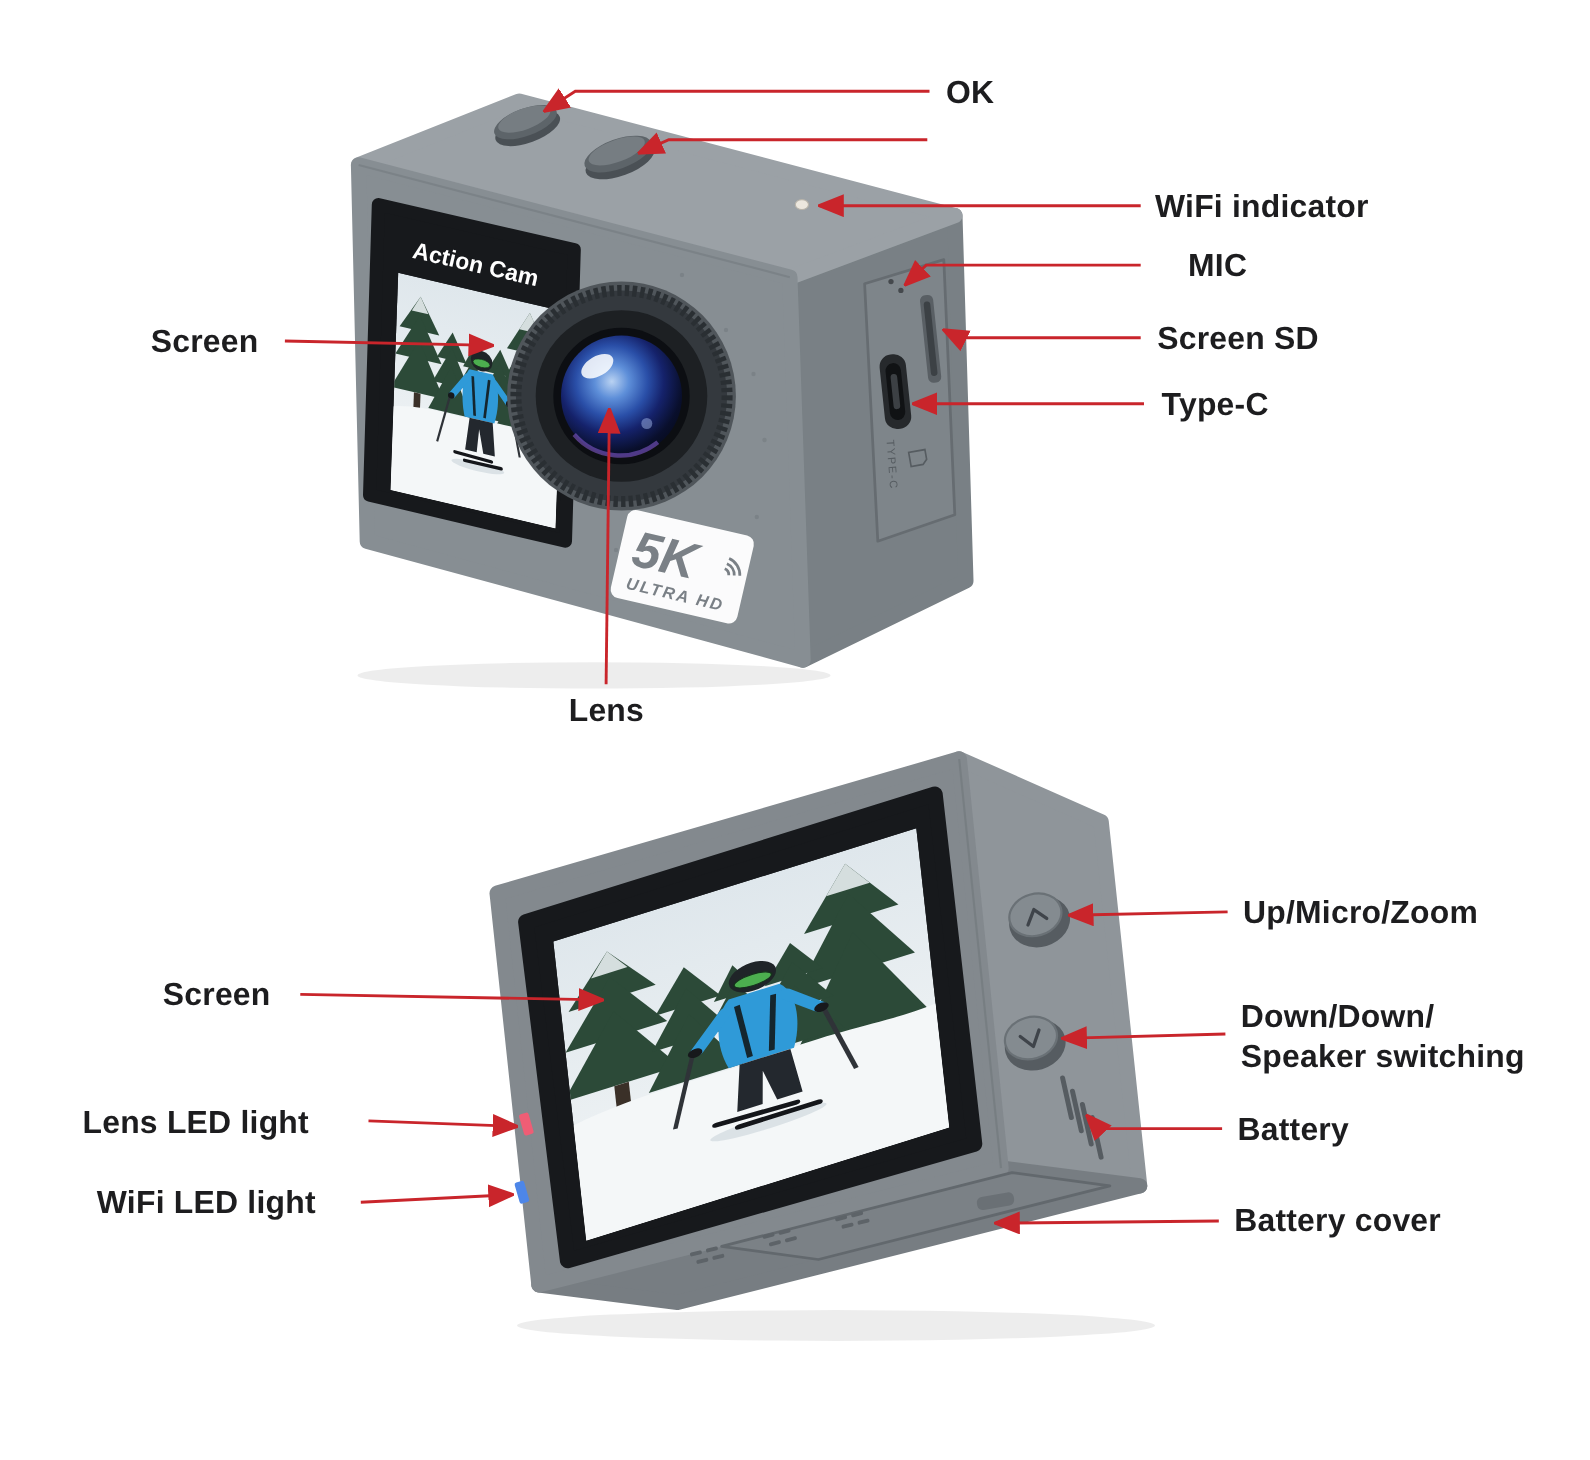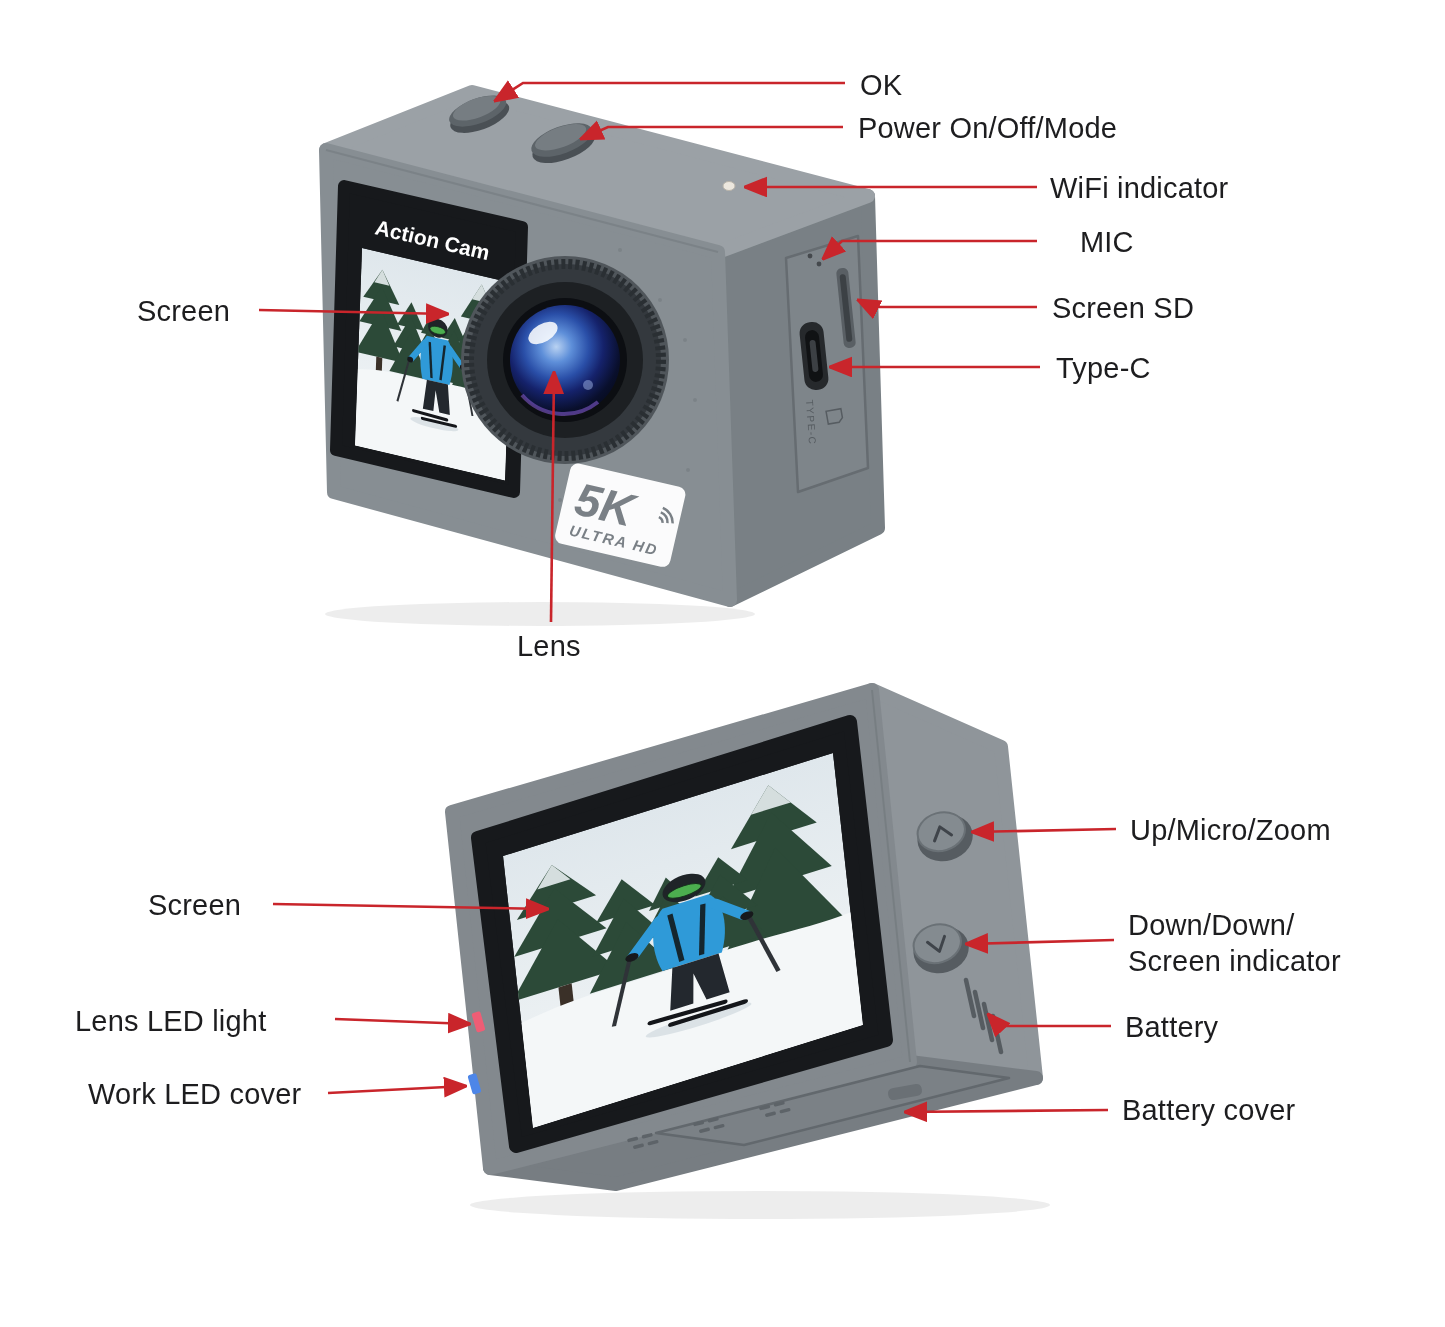--- a/index.html
+++ b/index.html
@@ -3,21 +3,21 @@
 <meta charset="utf-8">
 <style>
   html,body{margin:0;padding:0;background:#ffffff;}
   .stage{
     position:relative;width:1445px;height:1327px;background:#ffffff;
     font-family:"Liberation Sans", sans-serif;overflow:hidden;
   }
   .scene{position:absolute;left:0;top:0;}
   .lbl{
     position:absolute;font-size:29px;line-height:36px;color:#1d1d1f;
-    white-space:nowrap;letter-spacing:.2px;
+    white-space:nowrap;letter-spacing:.2px;font-weight:bold;
   }
   .lbl .l2{display:block;}
 </style>
 </head>
 <body>
 
 <div class="stage">
 
 <svg class="scene" width="1445" height="1327" viewBox="0 0 1445 1327">
   <defs>
@@ -241,32 +241,31 @@
     <polyline points="1114,940 966,944" marker-end="url(#arr)"></polyline>
     <polyline points="1111,1026 999,1026 988,1014" marker-end="url(#arr)"></polyline>
     <polyline points="1108,1110 905,1112" marker-end="url(#arr)"></polyline>
     <polyline points="273,904 548,909" marker-end="url(#arr)"></polyline>
     <polyline points="335,1019 470,1024" marker-end="url(#arr)"></polyline>
     <polyline points="328,1093 466,1086" marker-end="url(#arr)"></polyline>
   </g>
 </svg>
 
 <div class="lbl" style="left:860px;top:67px">OK</div>
-<div class="lbl" style="left:858px;top:110px">Power On/Off/Mode</div>
 <div class="lbl" style="left:1050px;top:170px">WiFi indicator</div>
 <div class="lbl" style="left:1080px;top:224px">MIC</div>
 <div class="lbl" style="left:1052px;top:290px">Screen SD</div>
 <div class="lbl" style="left:1056px;top:350px">Type-C</div>
 <div class="lbl" style="left:137px;top:293px">Screen</div>
 <div class="lbl" style="left:517px;top:628px">Lens</div>
 
 <div class="lbl" style="left:1130px;top:812px">Up/Micro/Zoom</div>
 <div class="lbl" style="left:1128px;top:907px">
   <span>Down/Down/</span>
-  <span class="l2">Screen indicator</span>
+  <span class="l2">Speaker switching</span>
 </div>
 <div class="lbl" style="left:1125px;top:1009px">Battery</div>
 <div class="lbl" style="left:1122px;top:1092px">Battery cover</div>
 <div class="lbl" style="left:148px;top:887px">Screen</div>
 <div class="lbl" style="left:75px;top:1003px">Lens LED light</div>
-<div class="lbl" style="left:88px;top:1076px">Work LED cover</div>
+<div class="lbl" style="left:88px;top:1076px">WiFi LED light</div>
 
 </div>
 
 </body></html>

